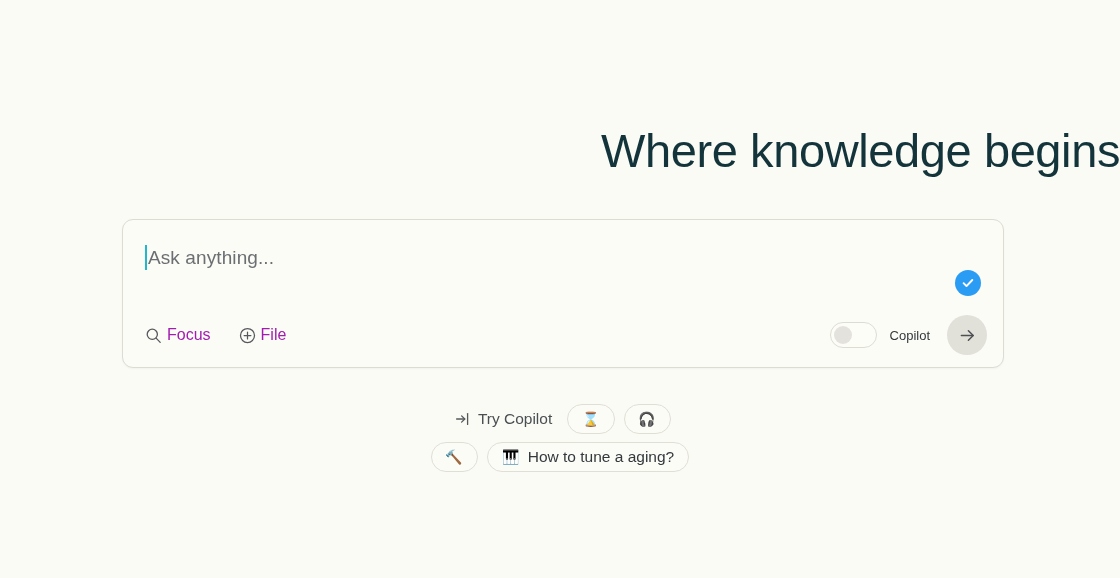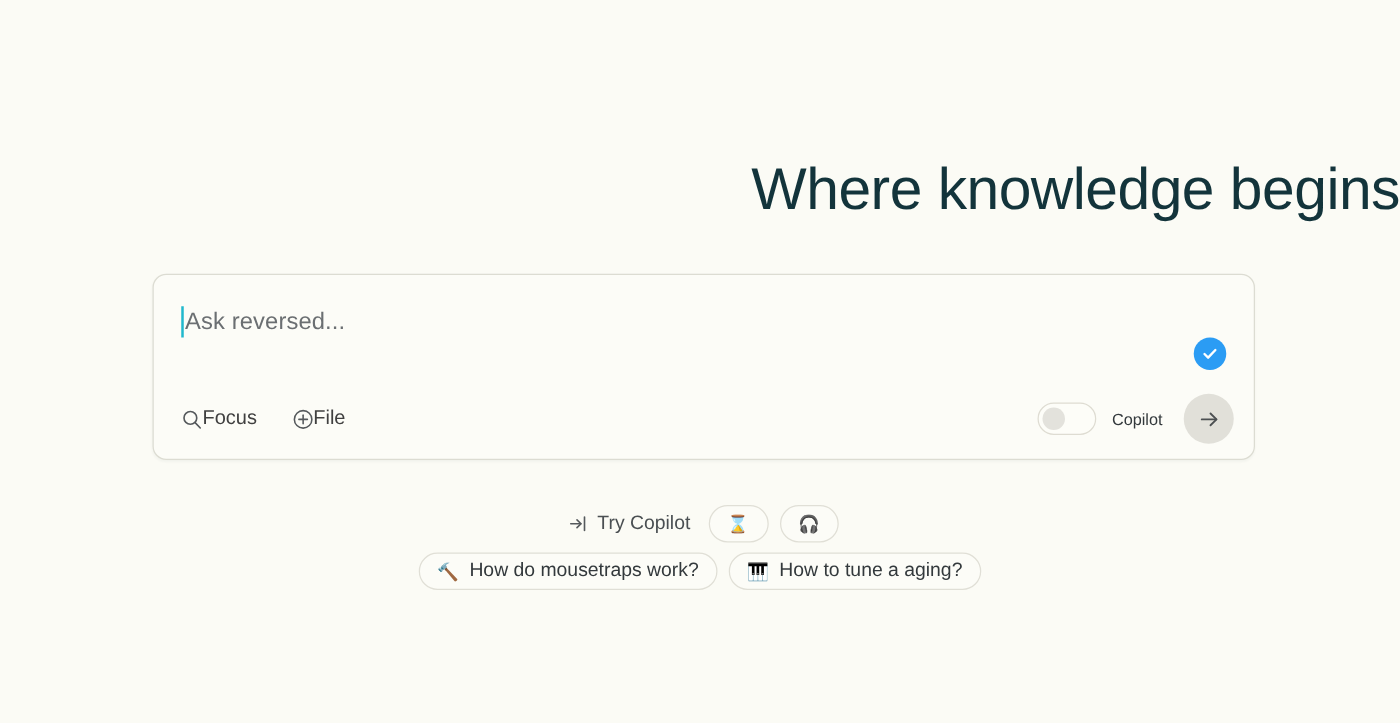--- a/index.html
+++ b/index.html
@@ -97,27 +97,27 @@
     bottom: 0;
     height: 64px;
     display: flex;
     align-items: center;
     padding: 0 16px 0 22px;
   }
 
   .tool-btn {
     display: flex;
     align-items: center;
-    gap: 0;
+    gap: 5px;
     background: none;
     border: none;
     cursor: pointer;
     font-family: inherit;
     font-size: 16px;
-    color: #404040;
+    color: #a21caf;
     padding: 4px 6px 4px 0;
     border-radius: 6px;
     white-space: nowrap;
   }
   .tool-btn + .tool-btn { margin-left: 22px; }
   .tool-btn svg { display: block; flex: none; }
 
   .spacer { flex: 1; }
 
   
@@ -220,21 +220,21 @@
 <body>
 
 <div class="page">
 
   <h1 class="page-title">Where knowledge begins</h1>
 
   <div class="search-card">
 
     <div class="ask-row">
       <div class="caret"></div>
-      <span class="ask-placeholder">Ask reversed...</span>
+      <span class="ask-placeholder">Ask anything...</span>
     </div>
 
     <div class="check-badge">
       <svg width="14" height="14" viewBox="0 0 14 14" aria-hidden="true">
         <path d="M2.6 7.2 L5.5 10.1 L11.3 4.0" fill="none" stroke="#ffffff" stroke-width="1.9" stroke-linecap="round" stroke-linejoin="round"></path>
       </svg>
     </div>
 
     <div class="card-toolbar">
 
@@ -293,21 +293,20 @@
       <button class="chip">
         <span class="chip-emoji">🎧</span>
       </button>
 
     </div>
 
     <div class="sugg-row row2">
 
       <button class="chip">
         <span class="chip-emoji">🔨</span>
-        <span>How do mousetraps work?</span>
       </button>
 
       <button class="chip">
         <span class="chip-emoji">🎹</span>
         <span>How to tune a aging?</span>
       </button>
 
     </div>
 
   </div>

